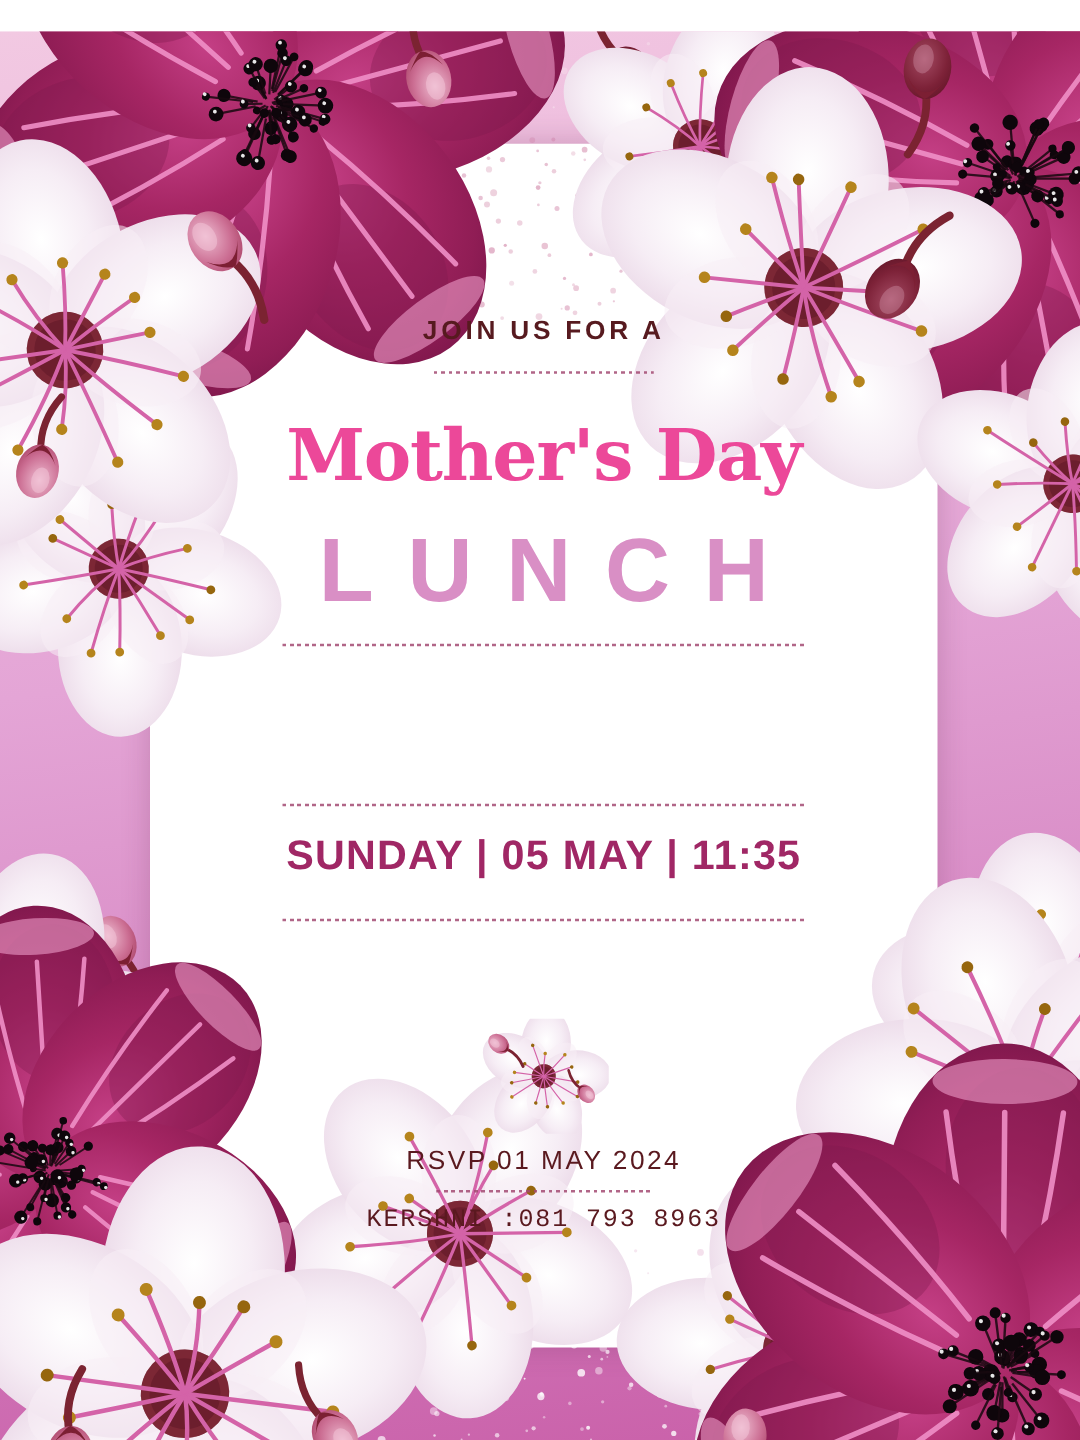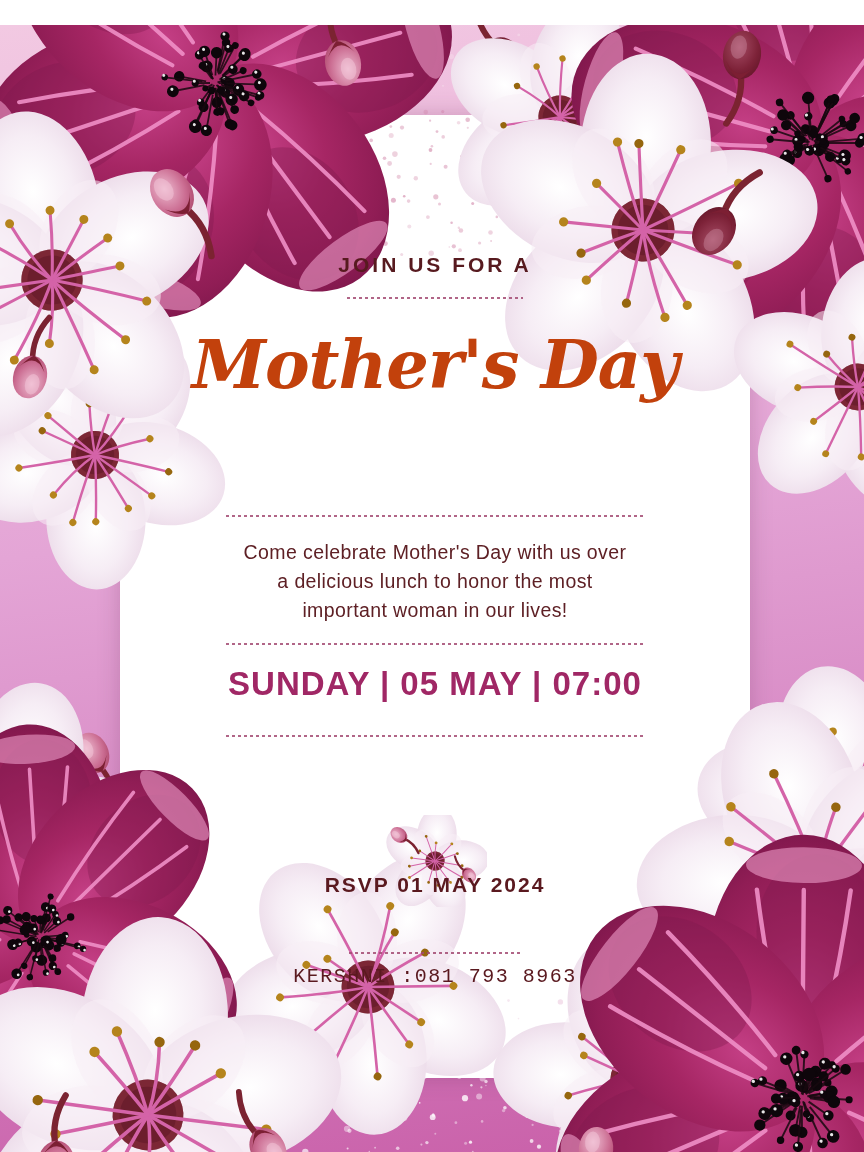--- a/index.html
+++ b/index.html
@@ -28,63 +28,59 @@
     height:2px;left:50% !important;right:auto !important;transform:translateX(-50%);
     background-image:repeating-linear-gradient(90deg,#a34a72 0 3px,transparent 3px 6px);
     opacity:.85;
   }
   .dash-1{top:182px;width:176px;}
   .dash-2{top:400px;width:418px;}
   .dash-3{top:528px;width:418px;}
   .dash-4{top:620px;width:418px;}
   .dash-5{top:837px;width:172px;}
   .script{
-    top:194px;font-family:"DejaVu Serif",serif;font-style:italic;font-weight:700;
-    font-size:67px;line-height:112px;color:#c2410c;letter-spacing:-1px;
+    top:194px;font-family:"DejaVu Serif",serif;font-weight:700;
+    font-size:57px;line-height:112px;color:#ec4899;letter-spacing:-1px;
   }
   .lunch{
     top:302px;font-size:72px;line-height:80px;font-weight:700;color:#d98fc5;
     letter-spacing:27px;padding-left:27px;
   }
   .message{
     top:423px;font-size:19.5px;line-height:29px;color:#5e2025;letter-spacing:.4px;
   }
   .schedule{
     top:550px;font-size:33px;font-weight:700;color:#a02765;letter-spacing:1px;
   }
   .location{
     top:646px;font-size:20.5px;color:#5c1b20;letter-spacing:1.6px;
   }
   .blossom-icon{top:700px;left:50% !important;right:auto !important;transform:translateX(-50%);}
   .rsvp{
-    top:758px;font-size:21px;font-weight:700;color:#5a191f;letter-spacing:2px;
+    top:802px;font-size:21px;font-weight:400;color:#5a191f;letter-spacing:2px;
   }
   .phone{
     top:850px;font-size:20px;color:#5a191f;letter-spacing:1.5px;font-family:Liberation Mono, monospace;
   }
 </style>
 </head>
 <body>
 
 <div class="poster">
   <div class="bg"></div>
   <div class="card"></div>
 
   <div class="content">
     <div class="kicker">JOIN US FOR A</div>
     <div class="dash dash-1"></div>
     <div class="script">Mother's Day</div>
+    <div class="lunch">LUNCH</div>
     <div class="dash dash-2"></div>
-    <div class="message">
-      <div>Come celebrate Mother's Day with us over</div>
-      <div>a delicious lunch to honor the most</div>
-      <div>important woman in our lives!</div>
-    </div>
     <div class="dash dash-3"></div>
-    <div class="schedule">SUNDAY | 05 MAY | 07:00</div>
+    <div class="schedule">SUNDAY | 05 MAY | 11:35</div>
     <div class="dash dash-4"></div>
     <svg id="icon" class="blossom-icon" width="104" height="92" viewBox="0 0 104 92">
         <g transform="translate(52,46) rotate(8) scale(0.32)">
           <ellipse cx="0" cy="-80" rx="62" ry="88" fill="url(#gwp)" transform="rotate(-3.968678042292595)"></ellipse>
           <ellipse cx="0" cy="-80" rx="62" ry="88" fill="url(#gwp)" transform="rotate(79.95874048396945)"></ellipse>
           <ellipse cx="0" cy="-80" rx="62" ry="88" fill="url(#gwp)" transform="rotate(150.28116681426764)"></ellipse>
           <ellipse cx="0" cy="-80" rx="62" ry="88" fill="url(#gwp)" transform="rotate(210.96860640123487)"></ellipse>
           <ellipse cx="0" cy="-80" rx="62" ry="88" fill="url(#gwp)" transform="rotate(291.3471030294895)"></ellipse>
           <ellipse cx="0" cy="-56" rx="34" ry="52" fill="#f7eef6" opacity="0.55" transform="rotate(36)"></ellipse>
           <ellipse cx="0" cy="-56" rx="34" ry="52" fill="#f7eef6" opacity="0.55" transform="rotate(108)"></ellipse>

